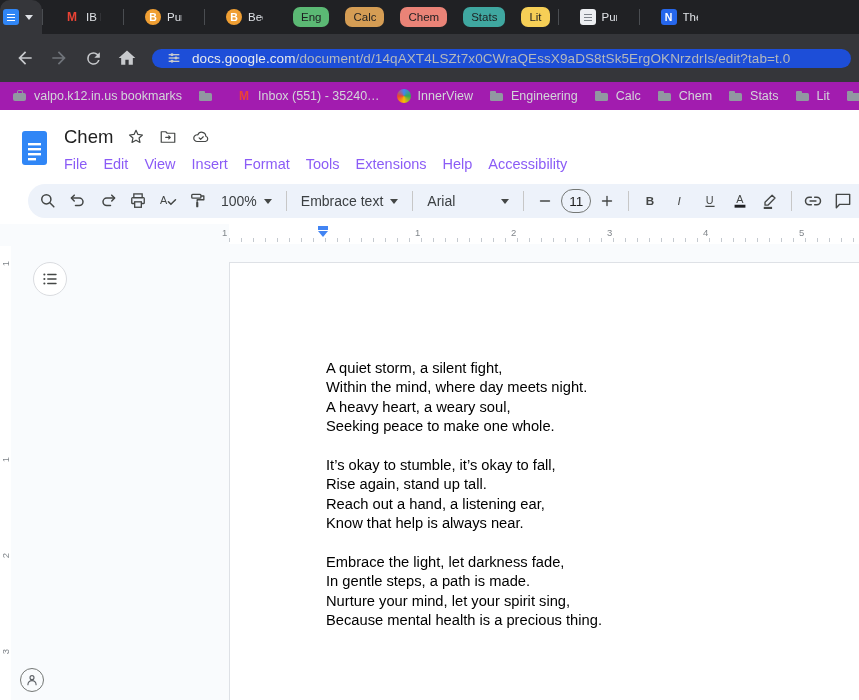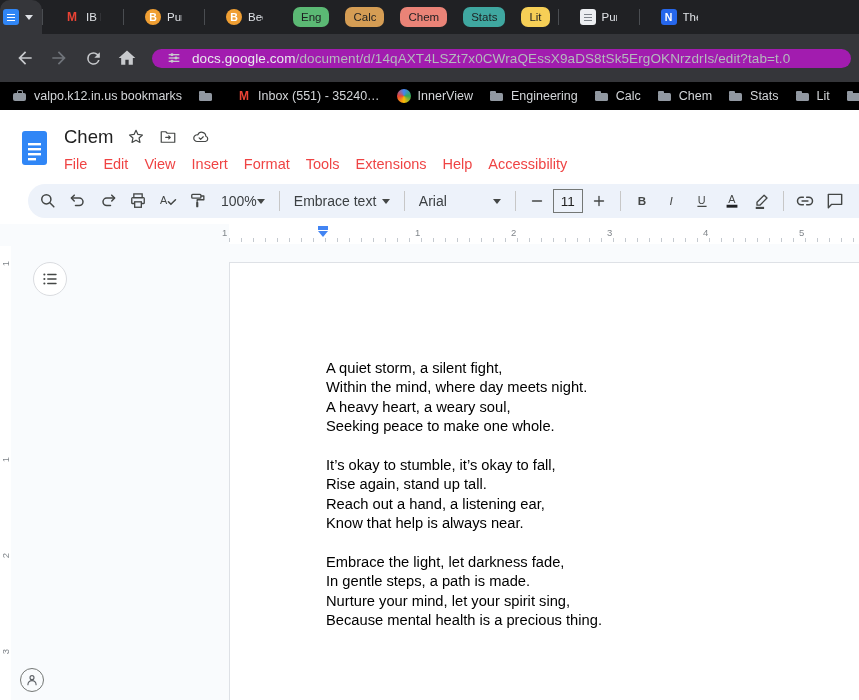--- a/index.html
+++ b/index.html
@@ -28,53 +28,53 @@
   .favicon[data-icon="gray-doc"]{background:#eceef1;border-radius:3px;}
   .favicon[data-icon="gray-doc"]::after{content:"";position:absolute;left:4px;top:4.5px;width:8px;height:1.5px;background:#7d838a;box-shadow:0 3px 0 #7d838a,0 6px 0 #7d838a;}
   .favicon[data-icon="red-bar"]::after{content:"";position:absolute;left:3px;top:6px;width:10px;height:4px;border-radius:2px;background:#e0513c;}
   .favicon[data-icon="blue-n"]{background:#2667ec;border-radius:3px;}
   .favicon[data-icon="blue-n"]::after{content:"N";position:absolute;inset:0;text-align:center;line-height:16px;color:#fff;font-weight:700;font-size:10.5px;}
   .chev-w{width:0;height:0;border-left:4.5px solid transparent;border-right:4.5px solid transparent;border-top:5.5px solid #dfe2e6;}
 
   
   .navbar{position:absolute;top:34px;left:0;right:0;height:48px;background:#35363a;display:flex;align-items:center;padding:0 8px;box-sizing:border-box;}
   .nav-btn{width:34px;height:34px;border:none;background:none;border-radius:50%;display:flex;align-items:center;justify-content:center;padding:0;flex:none;}
-  .omnibox{flex:1;height:19px;background:#a21caf;border-radius:17px;display:flex;align-items:center;gap:10px;padding:0 14px;margin-left:8px;min-width:0;}
+  .omnibox{flex:1;height:19px;background:#1d4ed8;border-radius:17px;display:flex;align-items:center;gap:10px;padding:0 14px;margin-left:8px;min-width:0;}
   .url{white-space:nowrap;overflow:hidden;font-size:13.5px;letter-spacing:.1px;}
   .url .domain{color:#e8eaed;}
   .url .path{color:#b4b8bd;}
 
   
-  .bookmarks{position:absolute;top:82px;left:0;right:0;height:28px;background:#000000;display:flex;align-items:center;gap:16px;padding:0 12px;box-sizing:border-box;overflow:hidden;}
+  .bookmarks{position:absolute;top:82px;left:0;right:0;height:28px;background:#a21caf;display:flex;align-items:center;gap:16px;padding:0 12px;box-sizing:border-box;overflow:hidden;}
   .bm{display:flex;align-items:center;gap:6px;flex:none;}
   .bm-label{font-size:12.5px;color:#d3d6d9;white-space:nowrap;}
   .bicon{width:16px;height:16px;position:relative;flex:none;}
   .bicon[data-icon="folder"]::before{content:"";position:absolute;left:1px;top:3px;width:6px;height:3px;background:#9198a1;border-radius:1px 1px 0 0;}
   .bicon[data-icon="folder"]::after{content:"";position:absolute;left:1px;top:5px;width:13px;height:8px;background:#9198a1;border-radius:1.5px;}
   .bicon[data-icon="managed"]::before{content:"";position:absolute;left:4.5px;top:1.5px;width:6px;height:4px;border:1.5px solid #9198a1;border-bottom:none;border-radius:2px 2px 0 0;box-sizing:border-box;}
   .bicon[data-icon="managed"]::after{content:"";position:absolute;left:1px;top:5px;width:13px;height:8px;background:#9198a1;border-radius:2px;}
   .bicon[data-icon="gmail"]::after{content:"M";position:absolute;inset:0;text-align:center;line-height:16px;color:#ea4335;font-weight:700;font-size:12px;}
   .bicon[data-icon="globe"]::after{content:"";position:absolute;inset:1px;border-radius:50%;background:conic-gradient(#4285f4,#34a853,#fbbc04,#ea4335,#4285f4);}
 
   
   .docs-chrome{position:absolute;top:110px;left:0;right:0;height:114px;background:#fff;}
   .docs-icon{position:absolute;left:21px;top:20px;}
   .head-text{margin-left:64px;padding-top:14px;}
   .title-row{display:flex;align-items:center;gap:14px;height:26px;}
   .doc-title{font-size:18.5px;color:#1f1f1f;}
   .menu-row{display:flex;align-items:center;gap:16px;height:26px;margin-top:1px;}
-  .menu-item{font-size:14.5px;color:#ef4444;white-space:nowrap;}
+  .menu-item{font-size:14.5px;color:#8b5cf6;white-space:nowrap;}
 
   .pill{position:absolute;left:28px;right:-24px;top:74px;height:34px;background:#edf2fa;border-radius:17px;display:flex;align-items:center;gap:2px;padding:0 6px;box-sizing:border-box;overflow:hidden;}
   .tb{width:28px;height:26px;border:none;background:none;border-radius:4px;display:flex;align-items:center;justify-content:center;padding:0;flex:none;}
-  .sel{display:flex;align-items:center;gap:0;height:26px;padding:0 7px;border-radius:4px;flex:none;}
+  .sel{display:flex;align-items:center;gap:7px;height:26px;padding:0 7px;border-radius:4px;flex:none;}
   .sel span.sel-label{font-size:14px;color:#3c4043;white-space:nowrap;}
   .chev{width:0;height:0;border-left:4px solid transparent;border-right:4px solid transparent;border-top:5px solid #444746;}
   .vdiv{width:1px;height:20px;background:#c7c7c7;margin:0 5px;flex:none;}
-  .sizebox{width:28px;height:22px;border:1px solid #747775;border-radius:0;display:flex;align-items:center;justify-content:center;font-size:13.5px;color:#1f1f1f;flex:none;}
+  .sizebox{width:28px;height:22px;border:1px solid #747775;border-radius:12px;display:flex;align-items:center;justify-content:center;font-size:13.5px;color:#1f1f1f;flex:none;}
 
   
   .canvas{position:absolute;top:224px;left:0;right:0;bottom:0;background:#f9fbfd;overflow:hidden;}
   .ruler-h{position:absolute;top:0;left:0;right:0;height:20px;}
   .ruler-page{position:absolute;left:229px;width:631px;top:0;height:20px;background:#fff;}
   .ruler-page::after{content:"";position:absolute;left:0;right:0;bottom:2px;height:4px;background:repeating-linear-gradient(to right,#c4c9cf 0 1px,transparent 1px 12px);}
   .rnum{position:absolute;top:3px;font-size:9.5px;color:#80868b;}
   .rnum:nth-of-type(1){left:222px;} .rnum:nth-of-type(2){left:415px;} .rnum:nth-of-type(3){left:511px;}
   .rnum:nth-of-type(4){left:607px;} .rnum:nth-of-type(5){left:703px;} .rnum:nth-of-type(6){left:799px;}
   .indent-marker{position:absolute;left:317px;top:2px;width:12px;}

